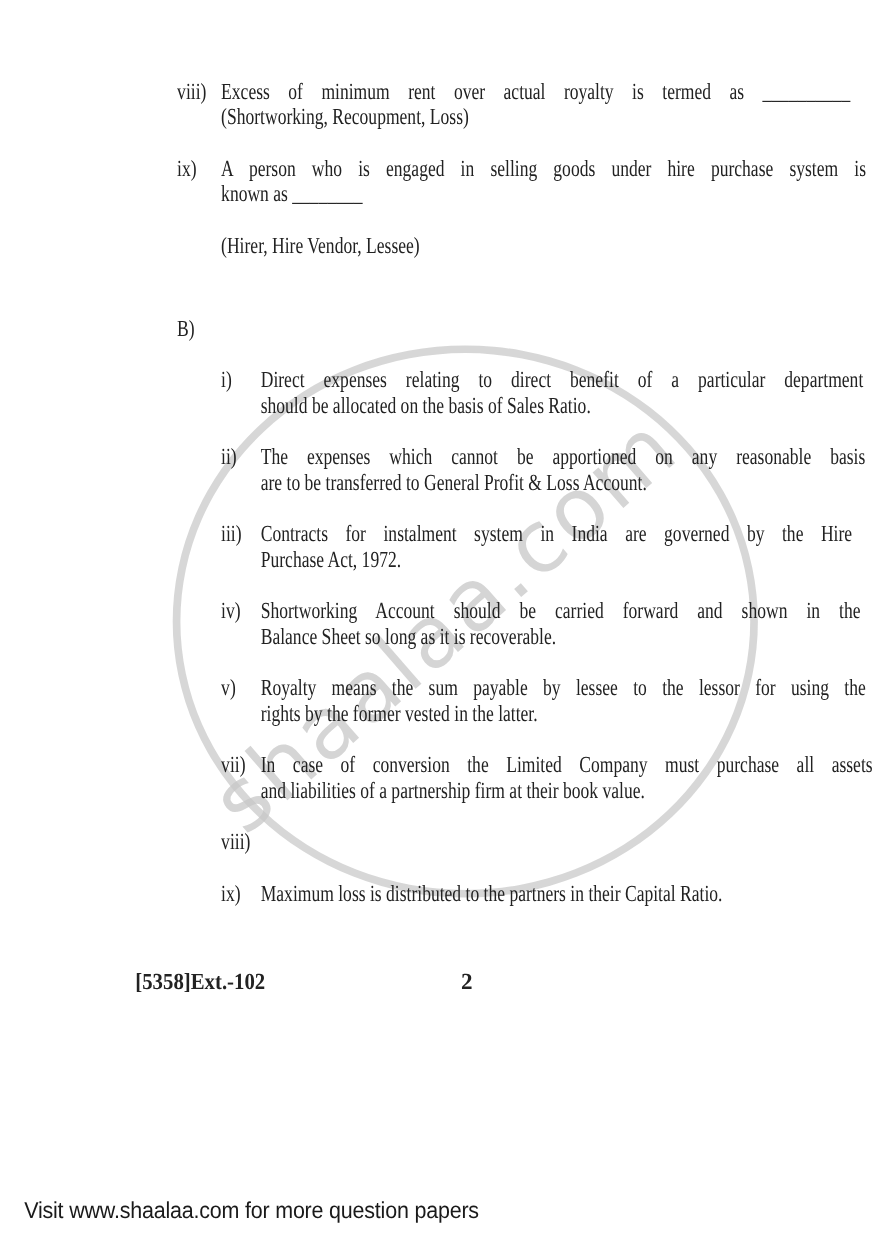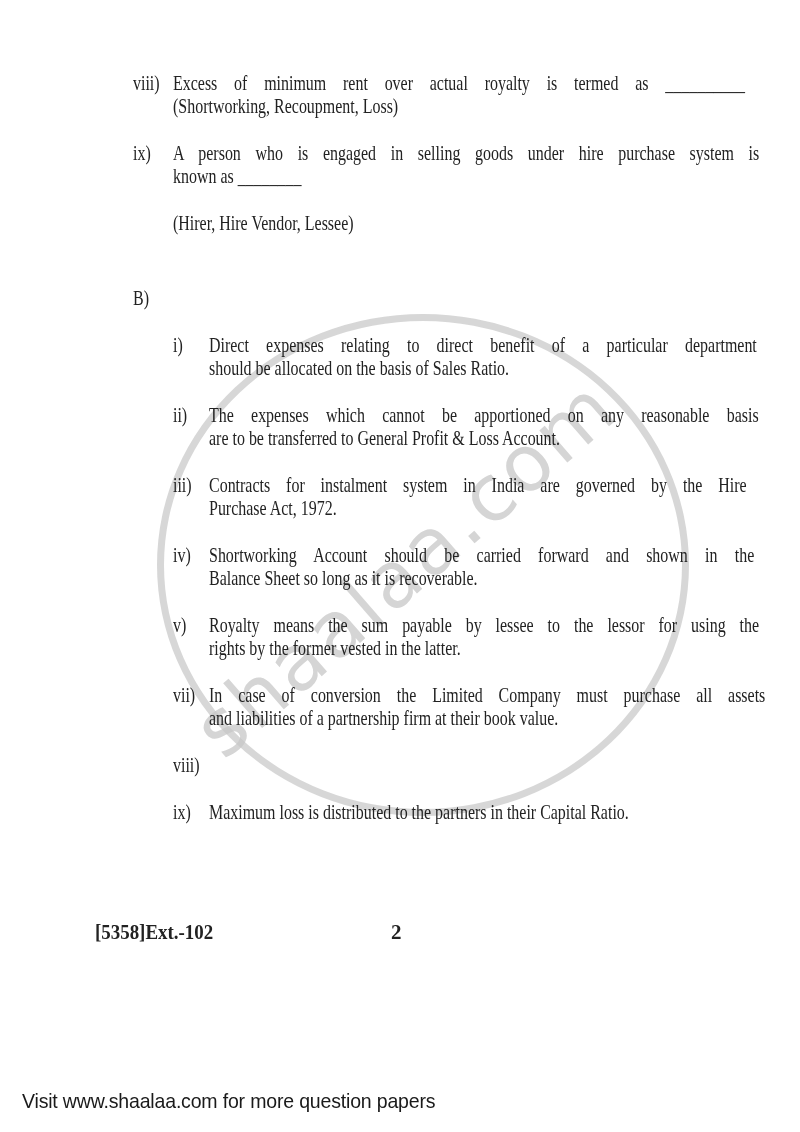--- a/index.html
+++ b/index.html
@@ -25,41 +25,41 @@
     left:405px;top:568px;
     transform:translate(-50%,-50%) rotate(-41deg);
     font-family:"DejaVu Sans", sans-serif;
     font-size:78px;
     letter-spacing:3px;
     color:#c7c7c7;
     opacity:.75;
     white-space:nowrap;
   }
   
-  .content{position:relative;padding-top:72px;}
+  .content{position:relative;padding-top:72px;padding-left:28px;}
   .row{display:flex;margin-bottom:24px;}
   .rowA{margin-left:133px;}
   .rowB{margin-left:173px;}
   .rowHead{margin-left:133px;margin-top:52px;}
   .numA{flex:0 0 40px;}
   .numB{flex:0 0 36px;}
   .bodyA{width:533px;}
   .bodyB{width:497px;}
   .num span,.ln{
     display:inline-block;
     white-space:nowrap;
     transform:scaleX(0.76);
     transform-origin:0 50%;
   }
   .num,.ln,.bodyA,.bodyB{font-size:21px;line-height:23px;}
   .ln{display:block;}
   .opts{margin-top:24px;}
   .bold{font-weight:bold;}
   
-  .footer{position:relative;margin-top:96px;height:24px;text-decoration:underline;}
+  .footer{position:relative;margin-top:56px;height:24px;text-decoration:underline;}
   .paper-code{
     position:absolute;left:95px;top:0;
     font-weight:bold;font-size:21px;
     display:inline-block;transform:scaleX(0.9);transform-origin:0 50%;
     white-space:nowrap;
   }
   .page-num{
     position:absolute;left:391px;top:0;
     font-weight:bold;font-size:21px;
   }

